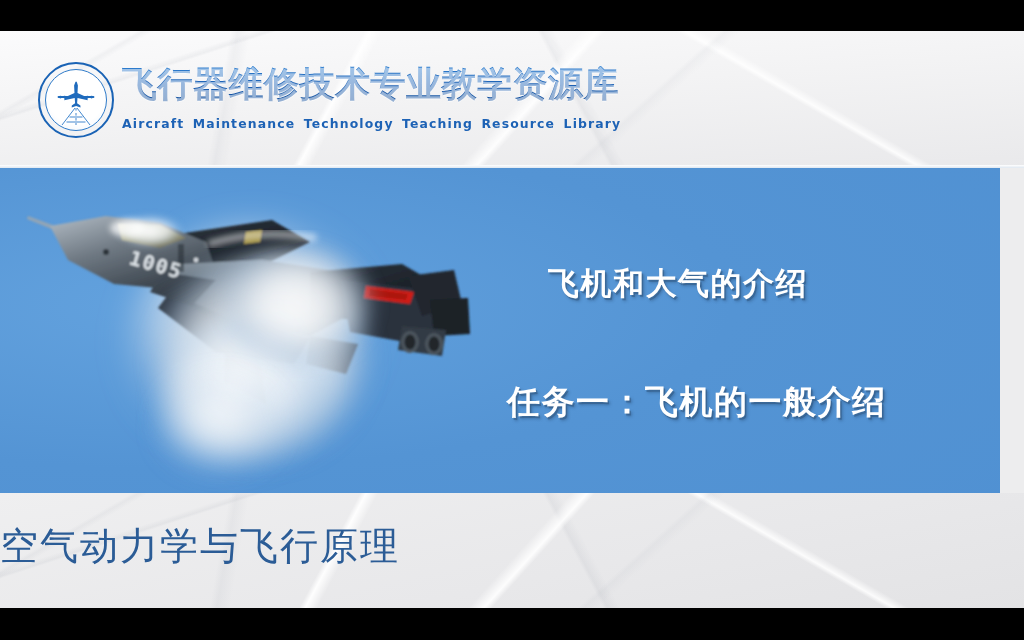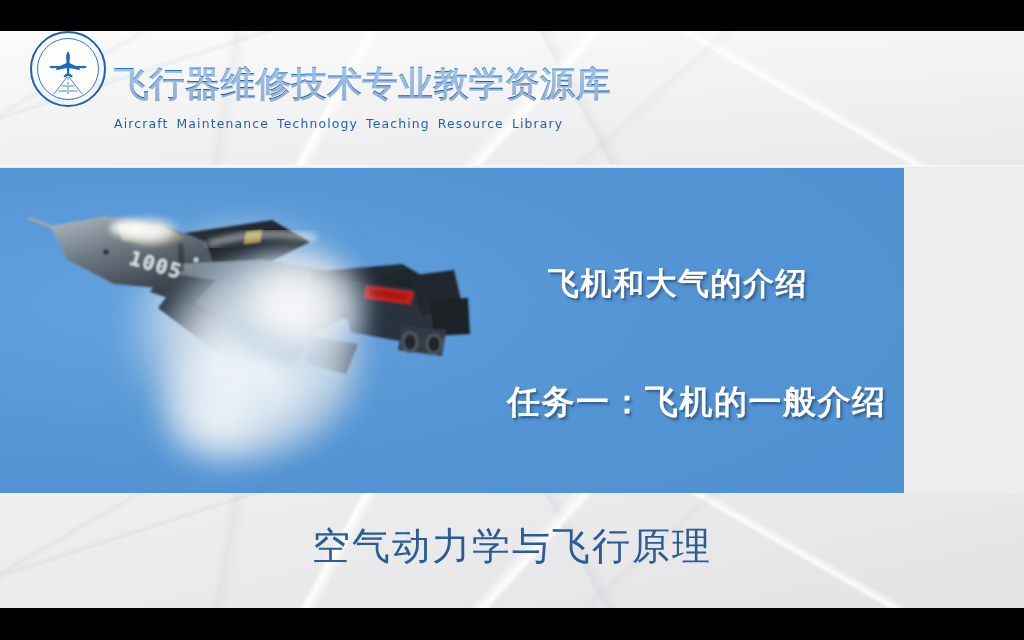--- a/index.html
+++ b/index.html
@@ -79,21 +79,22 @@
     left: 0;
     top: 0;
     width: 1024px;
     height: 137px;
     overflow: hidden;
   }
   #header-inner {
     position: absolute;
     inset: 0;
     display: flex;
-    padding-left: 30px;
+    align-items: center;
+    padding-left: 38px;
     z-index: 3;
   }
 
   
   #logo-emblem {
     position: relative;
     width: 76px;
     height: 76px;
     flex: 0 0 76px;
     margin-right: 8px;
@@ -159,34 +160,34 @@
     -webkit-background-clip: text;
             background-clip: text;
     color: transparent;
     -webkit-text-fill-color: transparent;
     text-shadow: 0 1px 0 rgba(255,255,255,.55);
     white-space: nowrap;
   }
   #brand-title-en {
     font-family: "DejaVu Sans", "Liberation Sans", sans-serif;
     font-size: 12.4px;
-    font-weight: normal;
+    font-weight: bold;
     letter-spacing: 1.15px;
     word-spacing: 3px;
     color: #1d62b5;
     margin-top: 12px;
     white-space: nowrap;
   }
 
   
   #photo-band {
     position: absolute;
     left: 0;
     top: 137px;
-    width: 904px;
+    width: 1000px;
     height: 325px;
     background: #d946ef;
     overflow: hidden;
     z-index: 4;
   }
   #sky-gradient {
     position: absolute;
     inset: 0;
     background:
       radial-gradient(120% 110% at 18% 42%, #63a2de 0%, #5494d4 46%, #4f90d2 100%);
@@ -237,21 +238,20 @@
     overflow: hidden;
   }
   #footer-band .poly-bg {
     background: linear-gradient(168deg, #efeff0 0%, #e8e8ea 60%, #e3e3e5 100%);
   }
   #course-title {
     position: absolute;
     left: 0;
     right: 0;
     top: 28px;
-    text-align: center;
     z-index: 3;
     font-family: "DejaVu Sans", "Liberation Sans", sans-serif;
     font-size: 38px;
     color: #2b5c96;
     letter-spacing: 2px;
     white-space: nowrap;
   }
 
   
   #header-divider {

